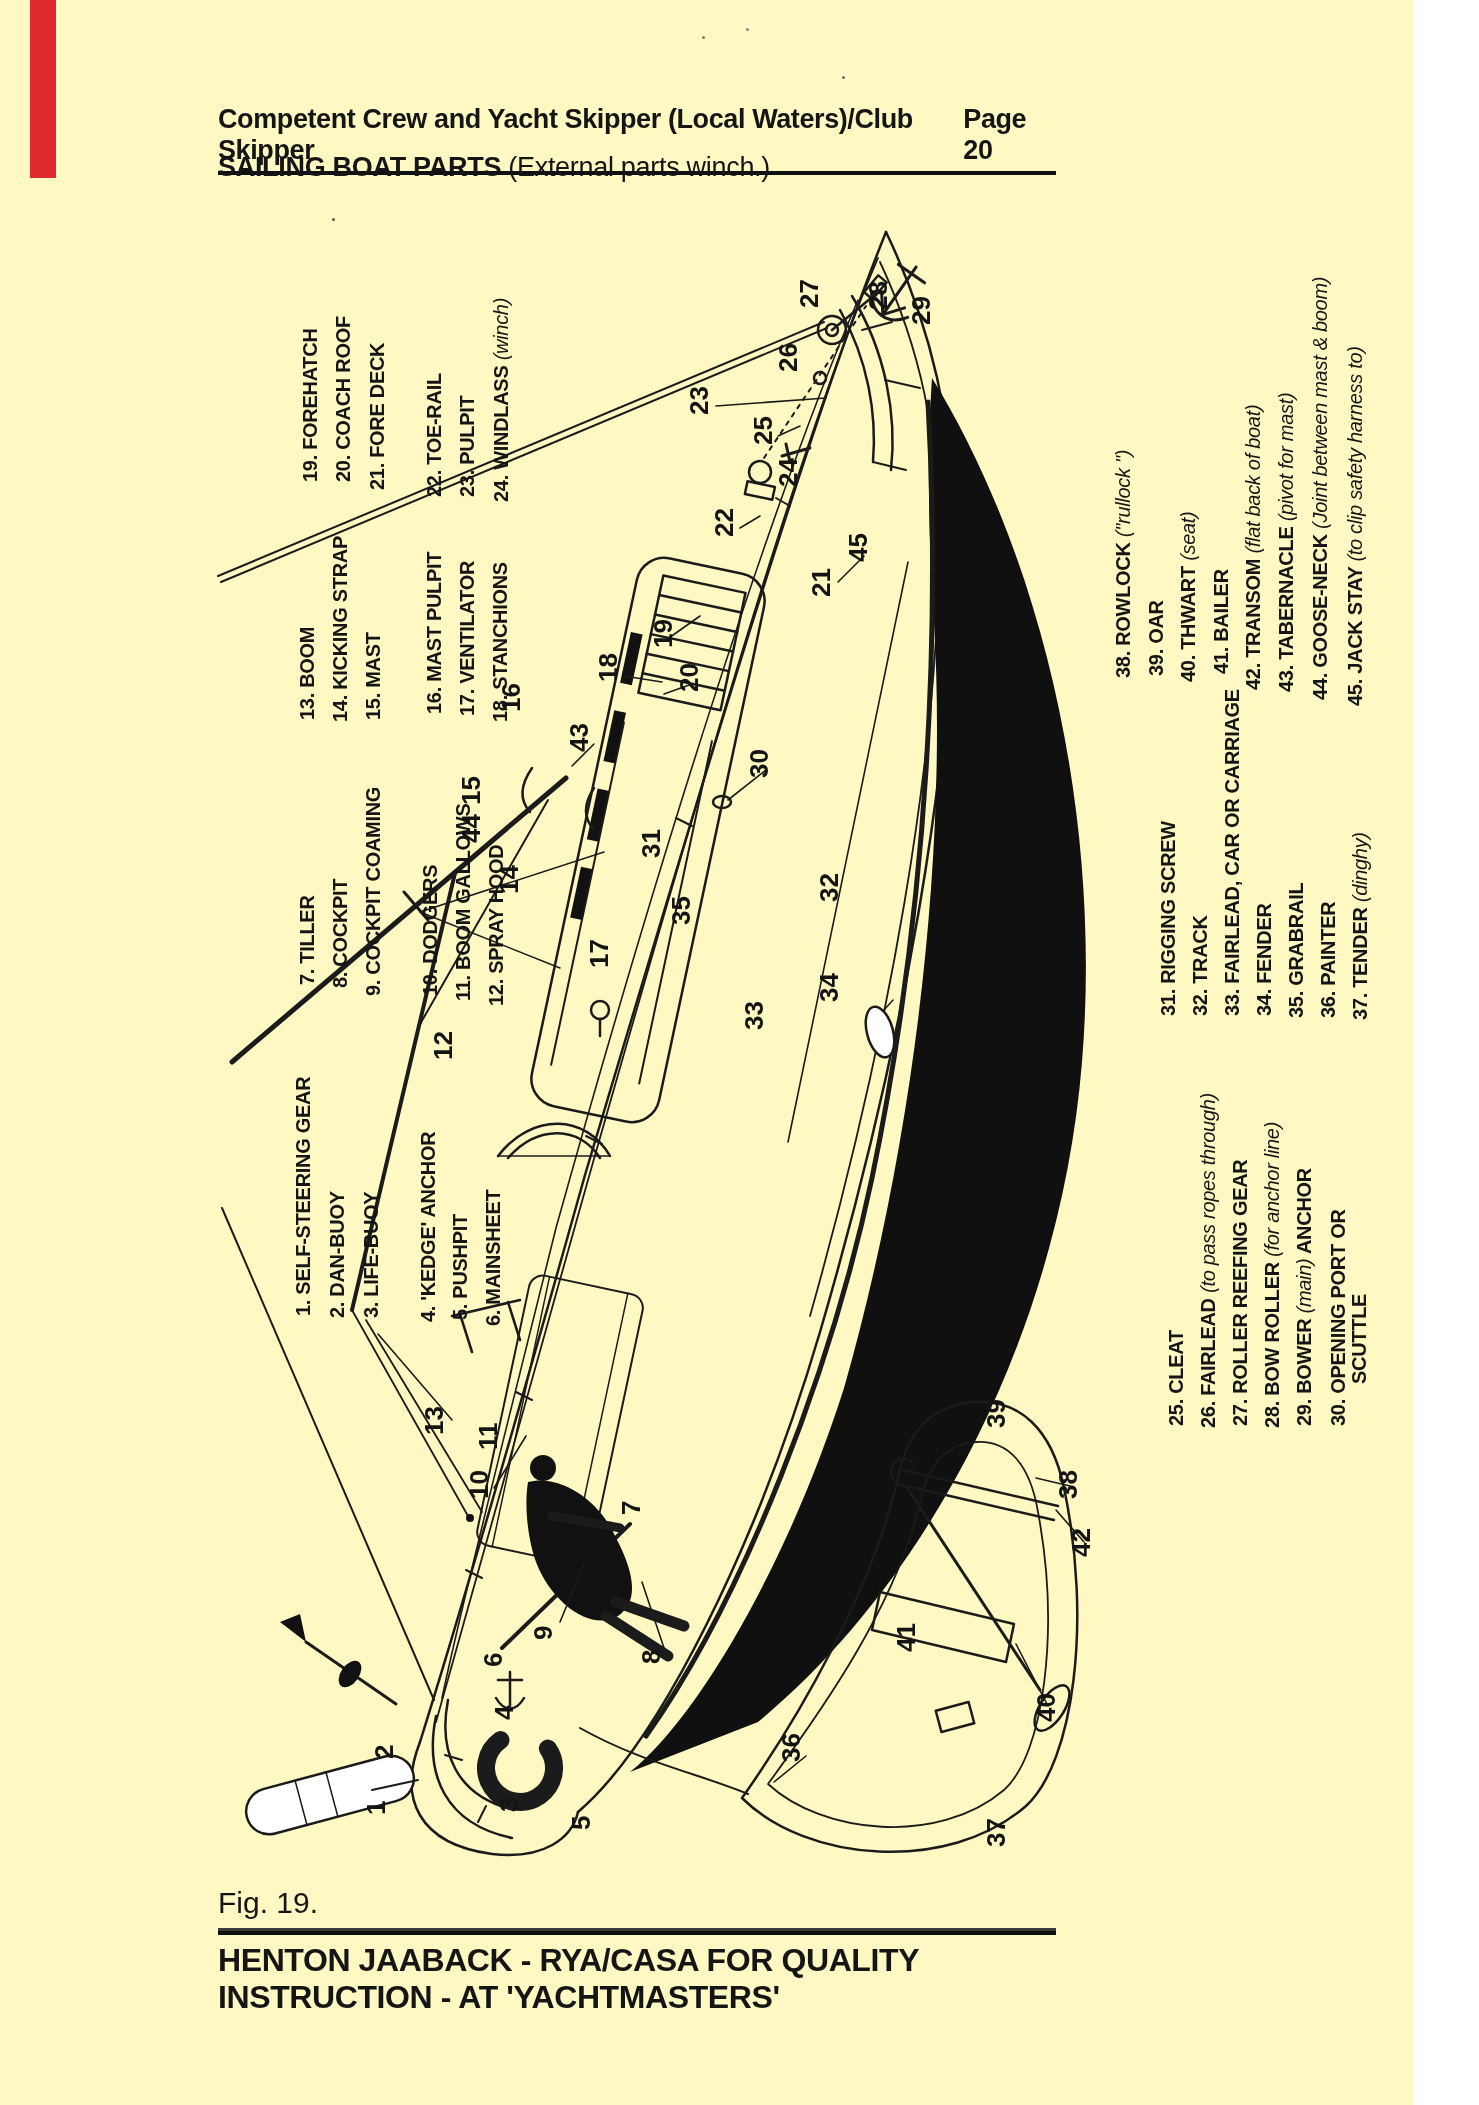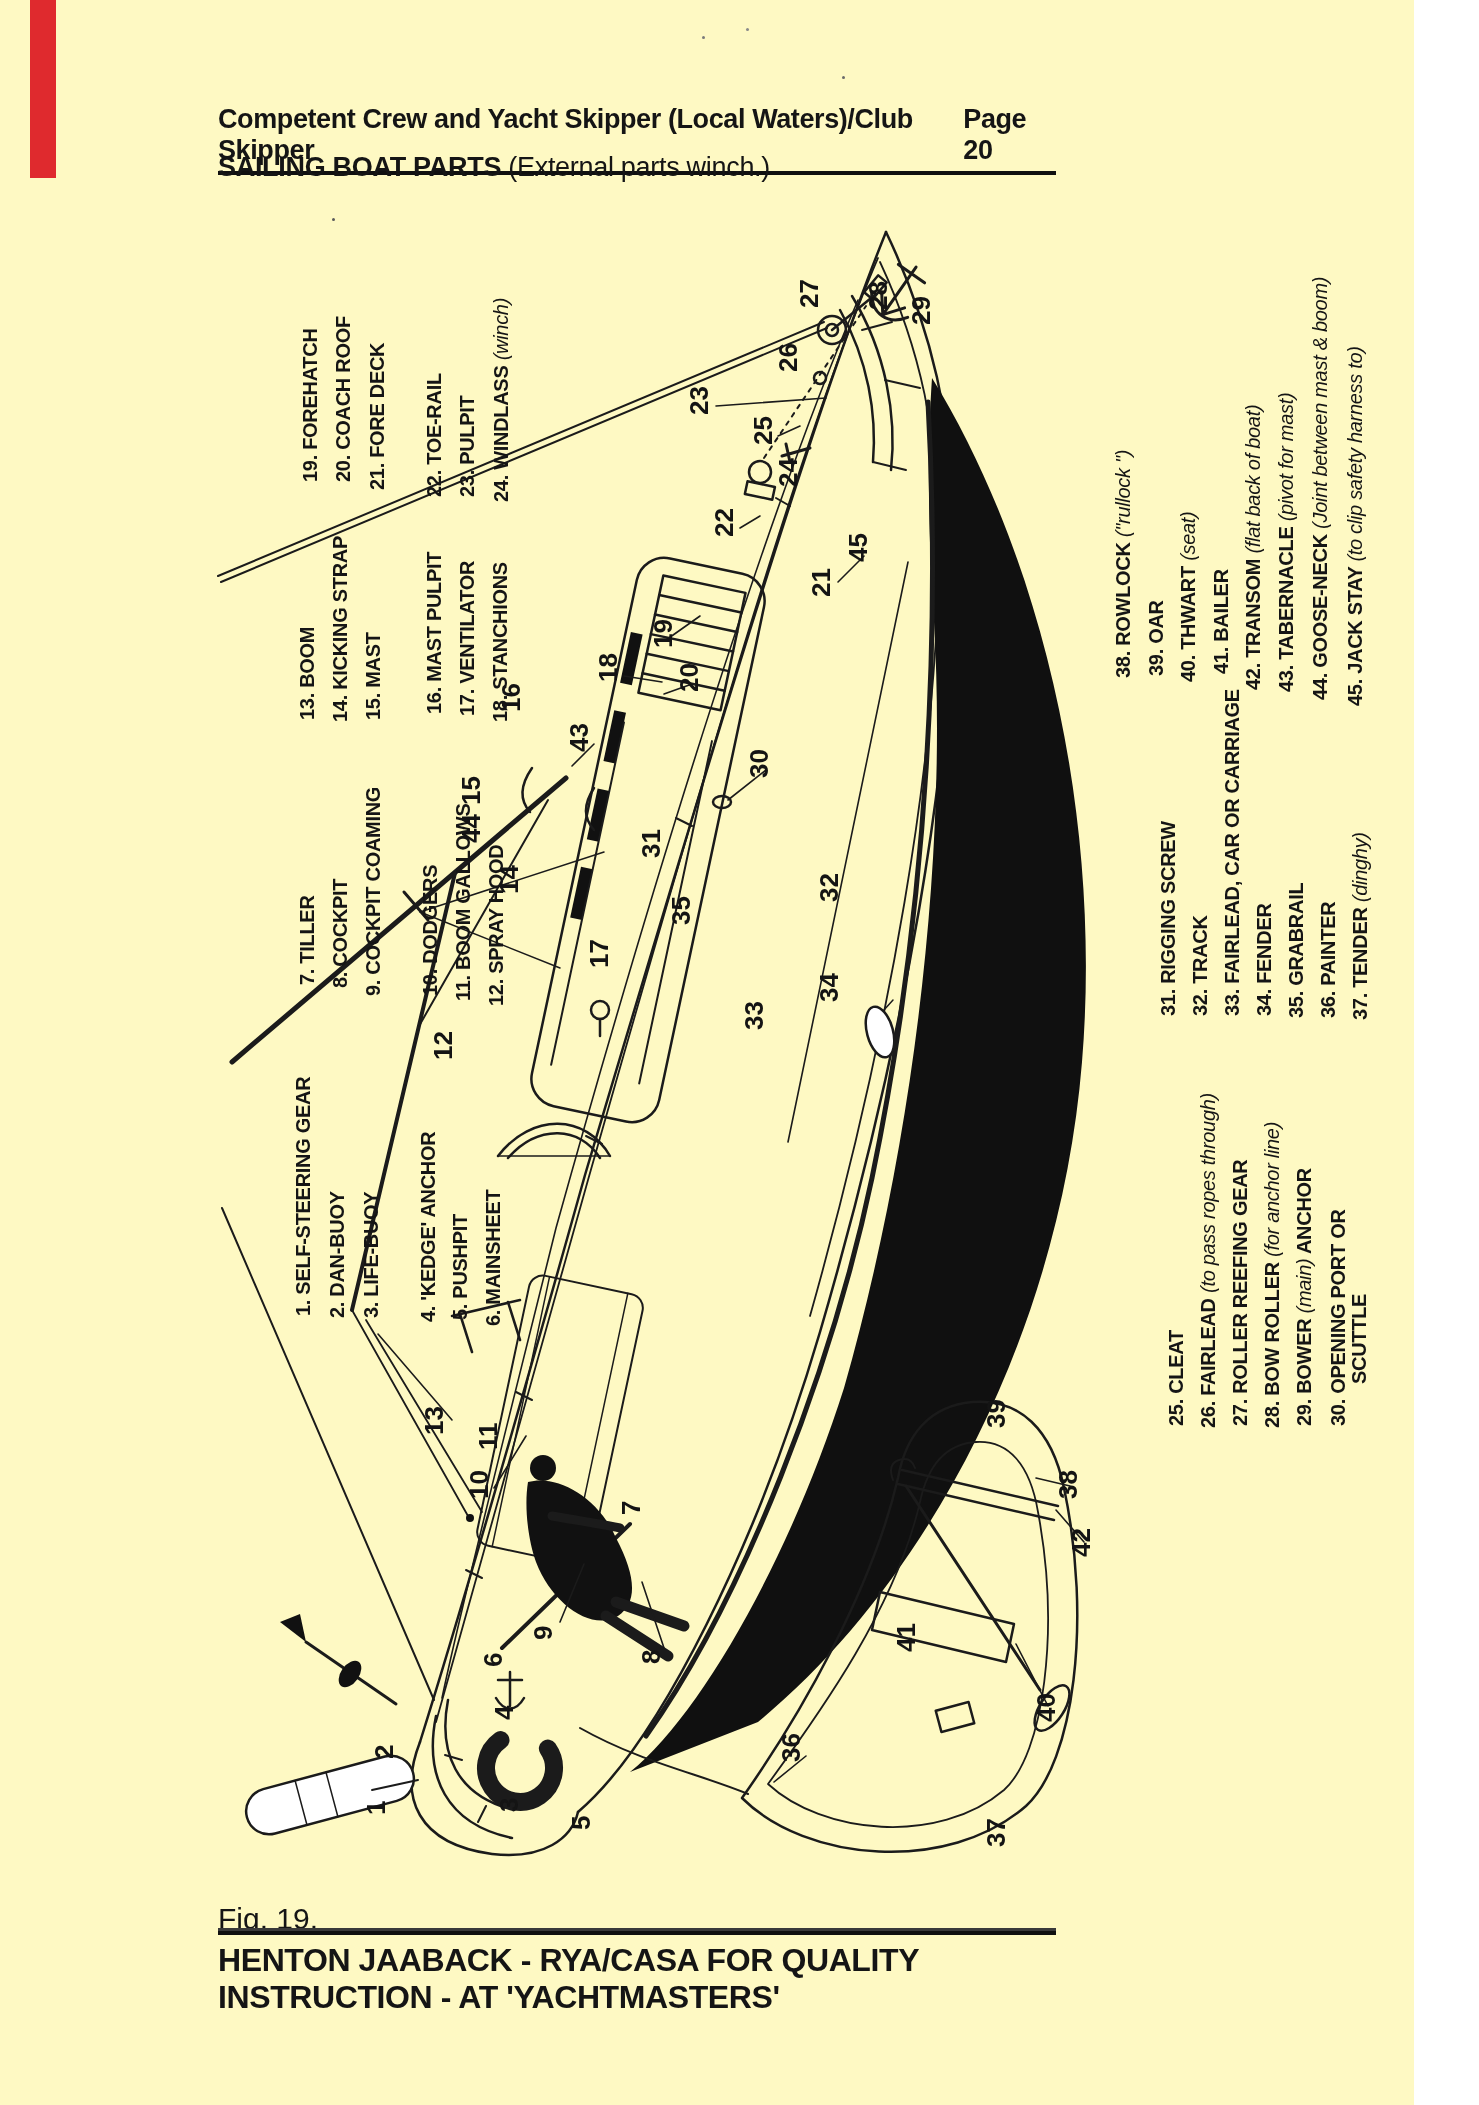--- a/index.html
+++ b/index.html
@@ -16,21 +16,21 @@
   .labels-layer { position:absolute; left:0; top:0; width:1479px; height:2105px; pointer-events:none; }
   .vlabel { position:absolute; white-space:nowrap; font-size:20px; line-height:1.05;
             transform-origin:0 0; transform:rotate(-90deg); letter-spacing:-0.3px; }
   .vlabel b { font-weight:700; }
   .vlabel i { font-style:italic; font-weight:400; }
   .vlabel .l2 { display:block; padding-left:42px; font-weight:700; }
 
   svg.diagram { position:absolute; left:0; top:0; }
   svg .co { font-family:"Liberation Sans",sans-serif; font-weight:700; font-size:26px; fill:#141414; }
 
-  .fig-caption { position:absolute; left:218px; top:1886px; font-size:30px;margin-top:16px; }
+  .fig-caption { position:absolute; left:218px; top:1886px; font-size:30px; }
   .footer-rule { position:absolute; left:218px; top:1931px; width:838px; height:4px; background:#101010; box-shadow:0 -3px 0 #3a3a3a; }
   .footer { position:absolute; left:218px; top:1942px; width:840px; font-weight:700; font-size:32px; letter-spacing:-0.4px; }
 
   .specks { position:absolute; left:702px; top:36px; width:3px; height:3px; border-radius:50%; background:#7a7a7a;
             box-shadow:44px -8px 0 #8a8a8a, 140px 40px 0 #6a6a6a, -370px 182px 0 #5a5a5a; }
 </style>
 </head>
 <body>
 
 <div class="page">

